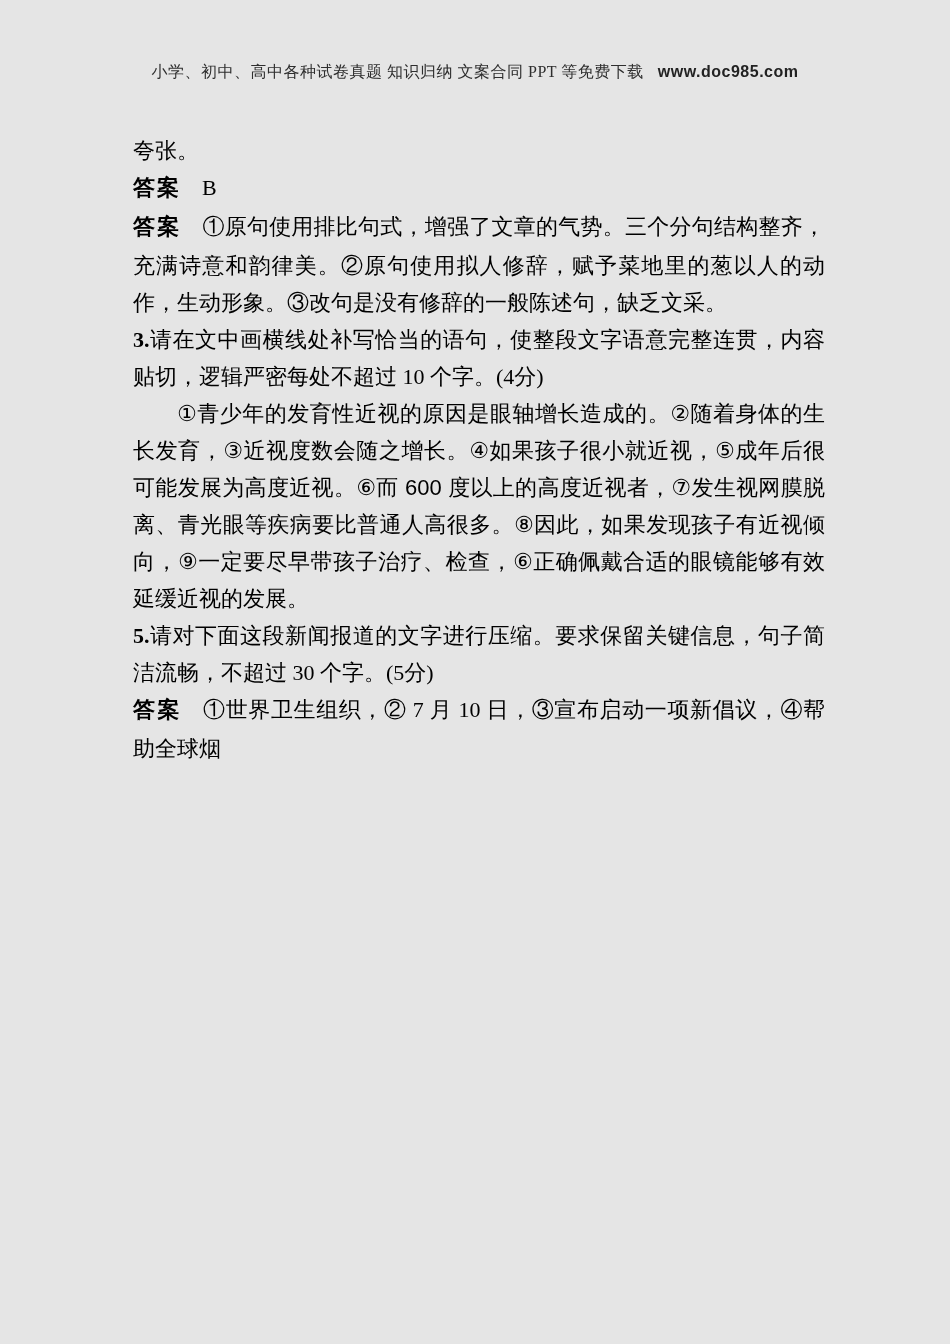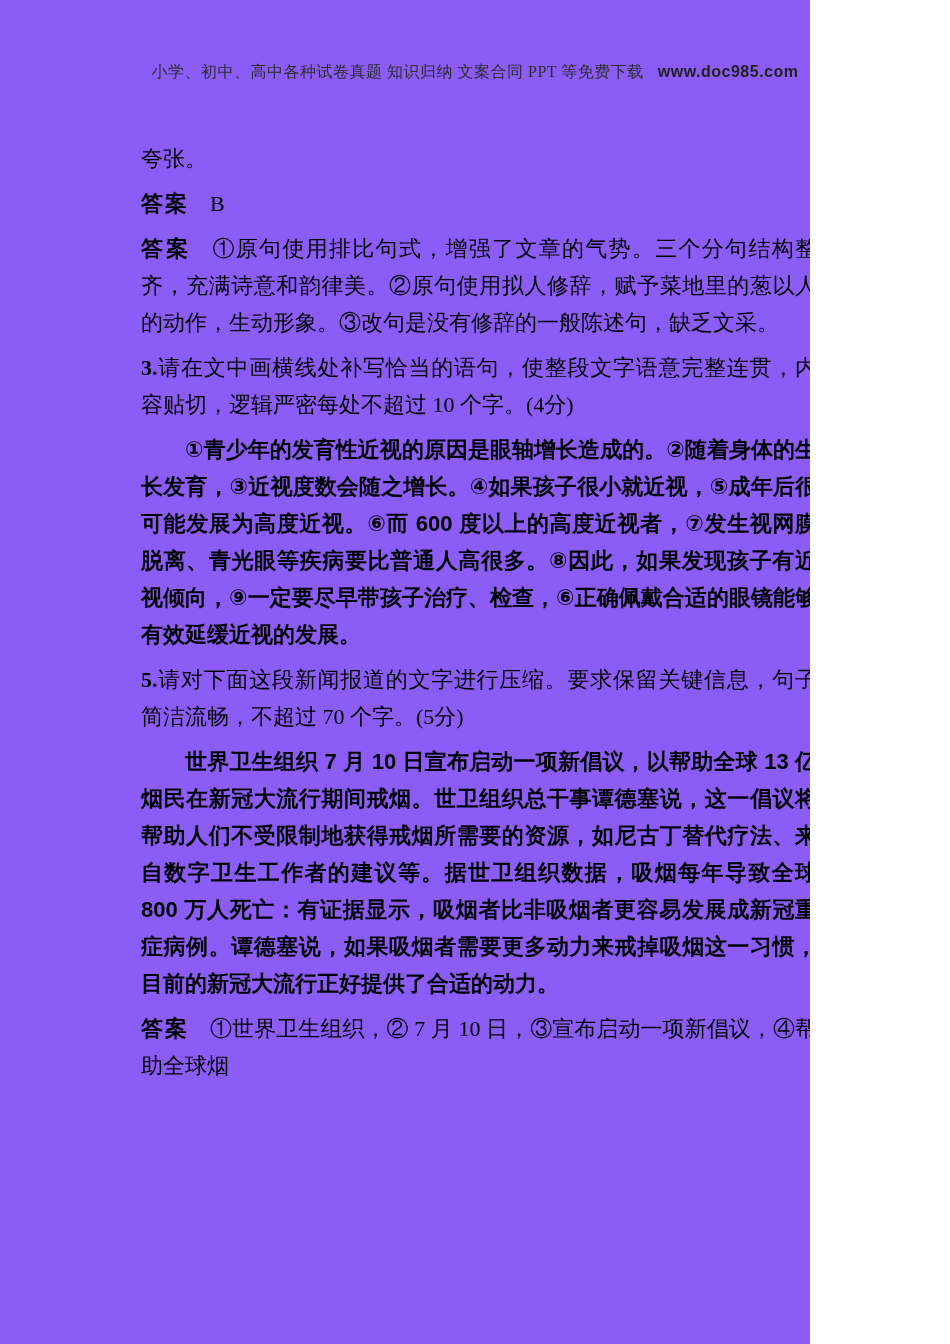--- a/index.html
+++ b/index.html
@@ -2,23 +2,23 @@
 <html lang="zh"><head>
 <meta charset="utf-8">
 <style>
   html, body {
     margin: 0;
     padding: 0;
     background: #ffffff;
   }
   .page {
     position: relative;
-    width: 810px;
+    width: 950px;
     height: 1344px;
-    background: #8b5cf6;
+    background: #e5e5e5;
     overflow: hidden;
     color: #000;
   }
   .header {
     position: absolute;
     top: 62px;
     left: 0;
     width: 950px;
     text-align: center;
     font-size: 16px;
@@ -39,35 +39,35 @@
     left: 133px;
     top: 132px;
     width: 692px;
     font-family: "Liberation Serif", "DejaVu Serif", serif;
     font-size: 22px;
     line-height: 37px;
     text-align: justify;
     color: #000;
   }
   .para {
-    margin: 8px;
+    margin: 0;
     padding: 0;
   }
   .q-num {
     font-weight: bold;
   }
   .ans-label {
-    font-family: Liberation Serif, serif;
+    font-family: Liberation Mono, monospace;
     font-weight: bold;
     letter-spacing: 2px;
     margin-right: 0.95em;
   }
   .bold-sans {
     font-family: "Liberation Sans", "DejaVu Sans", sans-serif;
-    font-weight: bold;
+    font-weight: normal;
   }
   .indent {
     text-indent: 2em;
   }
 </style>
 </head>
 <body>
 
 <div class="page">
 
@@ -84,20 +84,19 @@
 
     <p class="para"><span class="ans-label">答案</span><span>①原句使用排比句式，增强了文章的气势。三个分句结构整齐，充满诗意和韵律美。②原句使用拟人修辞，赋予菜地里的葱以人的动作，生动形象。③改句是没有修辞的一般陈述句，缺乏文采。</span></p>
 
     <p class="para"><span class="q-num">3.</span><span>请在文中画横线处补写恰当的语句，使整段文字语意完整连贯，内容贴切，逻辑严密每处不超过 10 个字。(4分)</span></p>
 
 
 
     <p class="para bold-sans indent"><span>①青少年的发育性近视的原因是眼轴增长造成的。②随着身体的生长发育，③近视度数会随之增长。④如果孩子很小就近视，⑤成年后很可能发展为高度近视。⑥而 600 度以上的高度近视者，⑦发生视网膜脱离、青光眼等疾病要比普通人高很多。⑧因此，如果发现孩子有近视倾向，⑨一定要尽早带孩子治疗、检查，⑥正确佩戴合适的眼镜能够有效延缓近视的发展。</span></p>
 
 
-    <p class="para"><span class="q-num">5.</span><span>请对下面这段新闻报道的文字进行压缩。要求保留关键信息，句子简洁流畅，不超过 70 个字。(5分)</span></p>
+    <p class="para"><span class="q-num">5.</span><span>请对下面这段新闻报道的文字进行压缩。要求保留关键信息，句子简洁流畅，不超过 30 个字。(5分)</span></p>
 
-    <p class="para bold-sans indent"><span>世界卫生组织 7 月 10 日宣布启动一项新倡议，以帮助全球 13 亿烟民在新冠大流行期间戒烟。世卫组织总干事谭德塞说，这一倡议将帮助人们不受限制地获得戒烟所需要的资源，如尼古丁替代疗法、来自数字卫生工作者的建议等。据世卫组织数据，吸烟每年导致全球 800 万人死亡：有证据显示，吸烟者比非吸烟者更容易发展成新冠重症病例。谭德塞说，如果吸烟者需要更多动力来戒掉吸烟这一习惯，目前的新冠大流行正好提供了合适的动力。</span></p>
 
     <p class="para"><span class="ans-label">答案</span><span>①世界卫生组织，② 7 月 10 日，③宣布启动一项新倡议，④帮助全球烟</span></p>
 
   </div>
 </div>
 
 </body></html>

